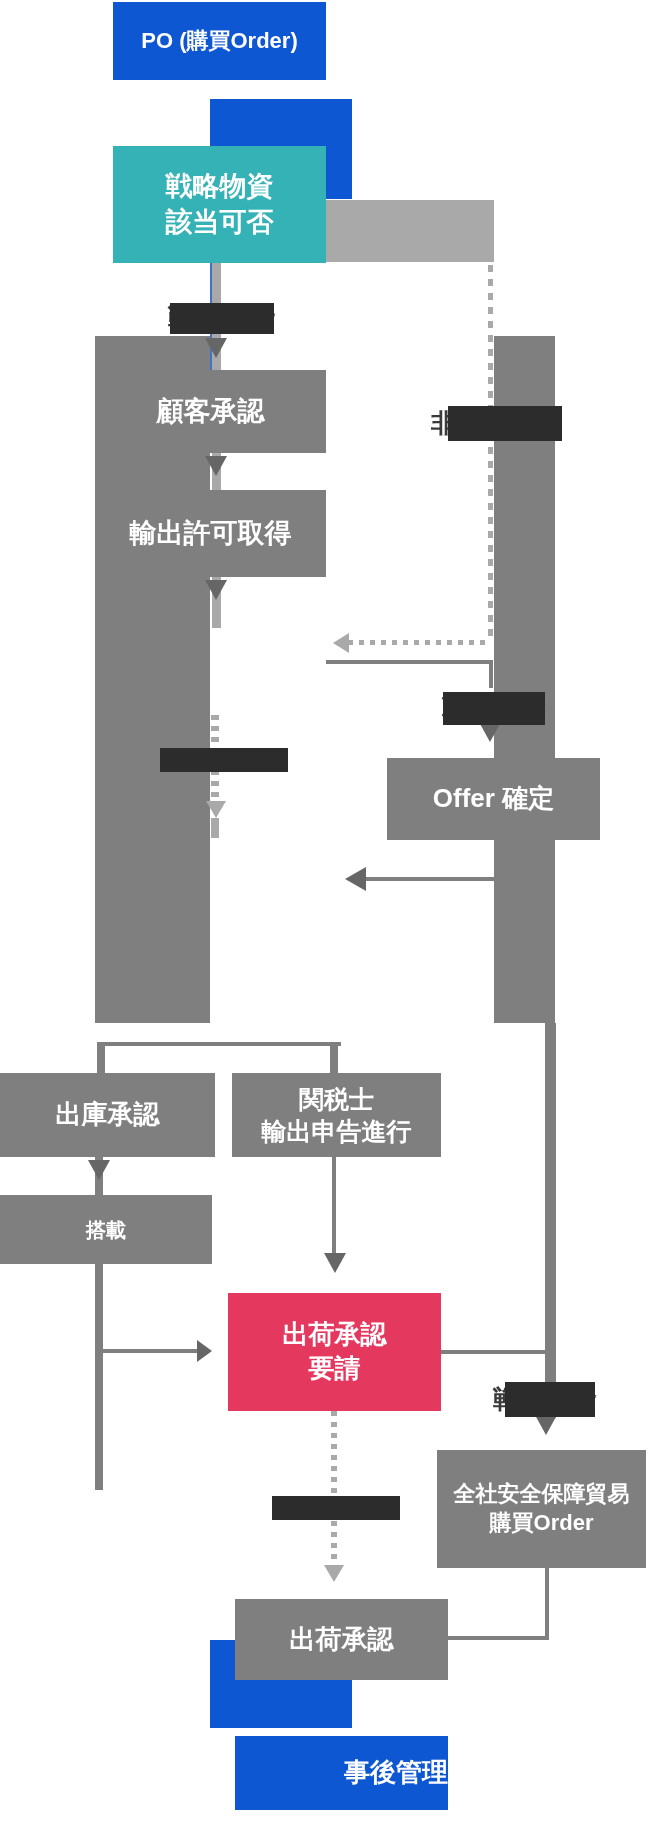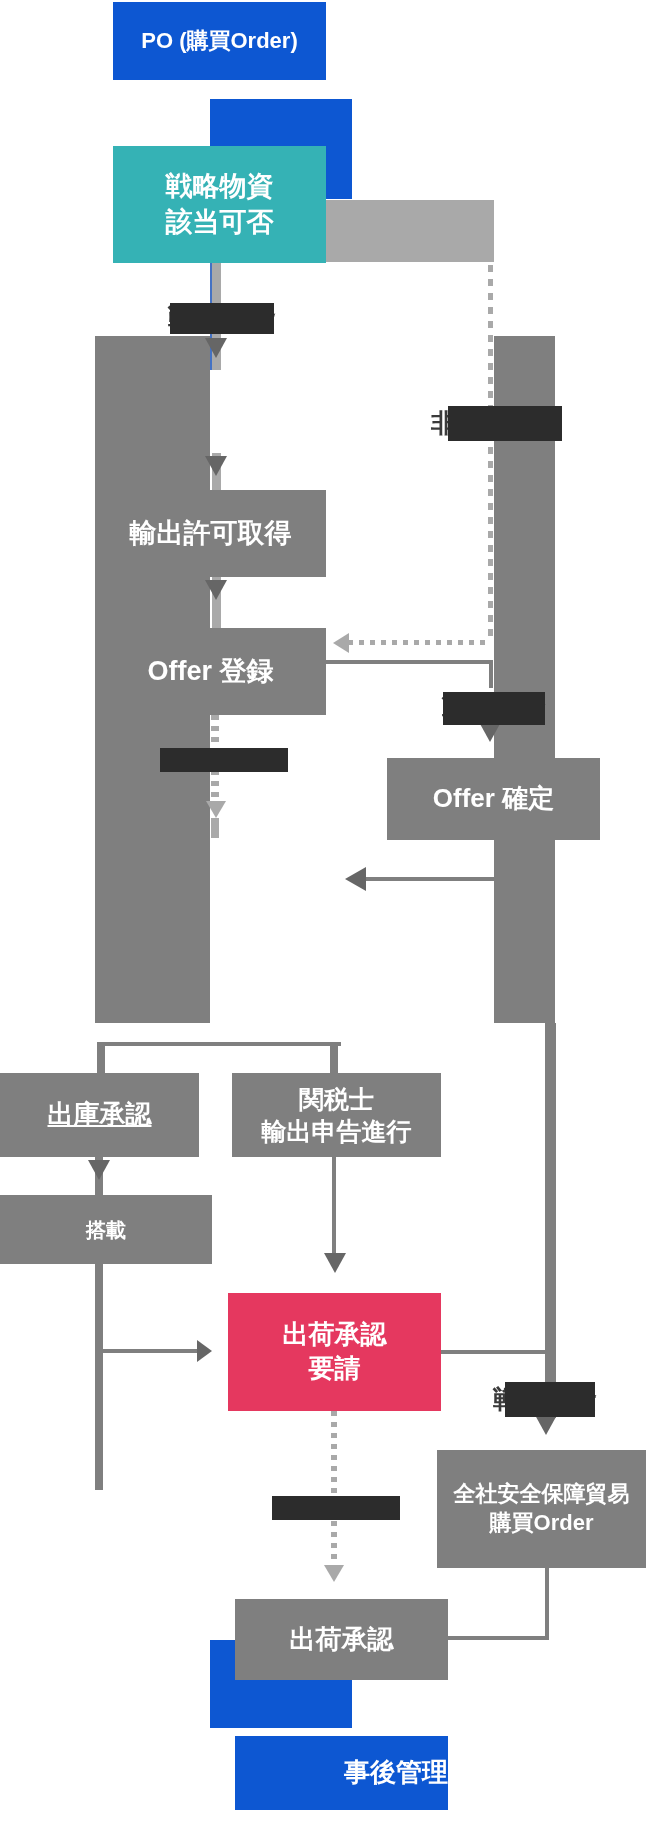--- a/index.html
+++ b/index.html
@@ -105,35 +105,35 @@
 
   <div class="abs node blue" style="left:113px;top:2px;width:213px;height:78px;font-size:22px;">
     <span>PO (購買Order)</span>
   </div>
 
   <div class="abs node teal" style="left:113px;top:146px;width:213px;height:117px;font-size:27px;">
     <span>戦略物資</span>
     <span>該当可否</span>
   </div>
 
+  <div class="abs node gray" style="left:95px;top:370px;width:231px;height:83px;font-size:27px;">
+    <span>顧客承認</span>
+  </div>
 
   <div class="abs node gray" style="left:95px;top:490px;width:231px;height:87px;font-size:27px;">
     <span>輸出許可取得</span>
   </div>
 
-  <div class="abs node gray" style="left:95px;top:628px;width:231px;height:87px;font-size:27px;">
-    <span>Offer 登録</span>
-  </div>
 
   <div class="abs node gray" style="left:387px;top:758px;width:213px;height:82px;font-size:26px;">
     <span>Offer 確定</span>
   </div>
 
 
-  <div class="abs node gray" style="left:0px;top:1073px;width:199px;height:84px;font-size:26px;text-decoration:underline;">
+  <div class="abs node gray" style="left:0px;top:1073px;width:215px;height:84px;font-size:26px;">
     <span>出庫承認</span>
   </div>
 
   <div class="abs node gray" style="left:232px;top:1073px;width:209px;height:84px;font-size:25px;text-align:right;">
     <span>関税士</span>
     <span>輸出申告進行</span>
   </div>
 
   <div class="abs node gray" style="left:0px;top:1195px;width:212px;height:69px;font-size:20px;">
     <span>搭載</span>

